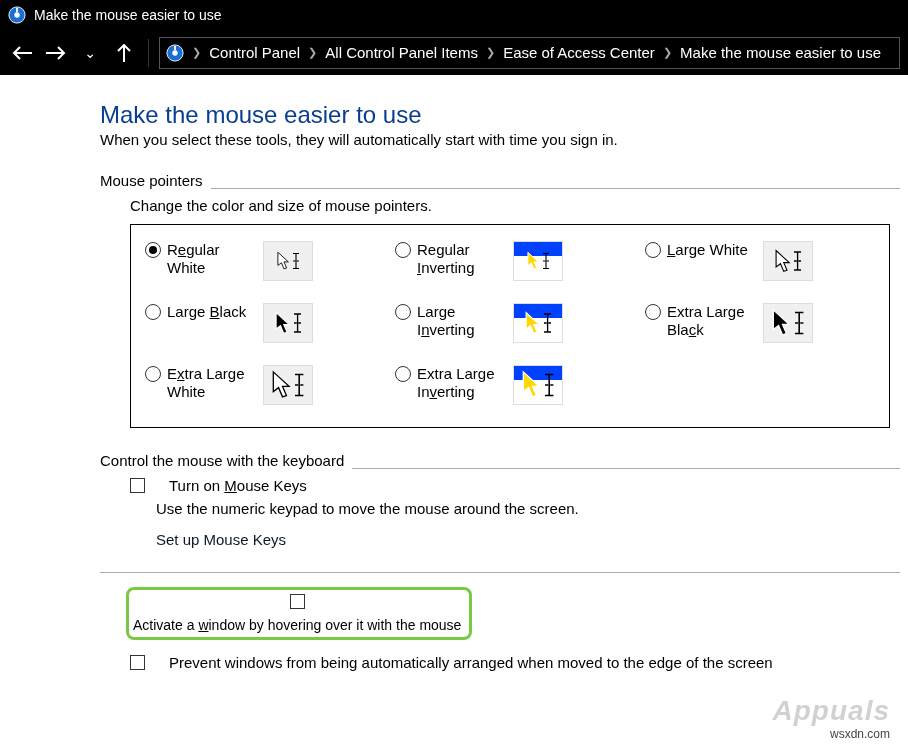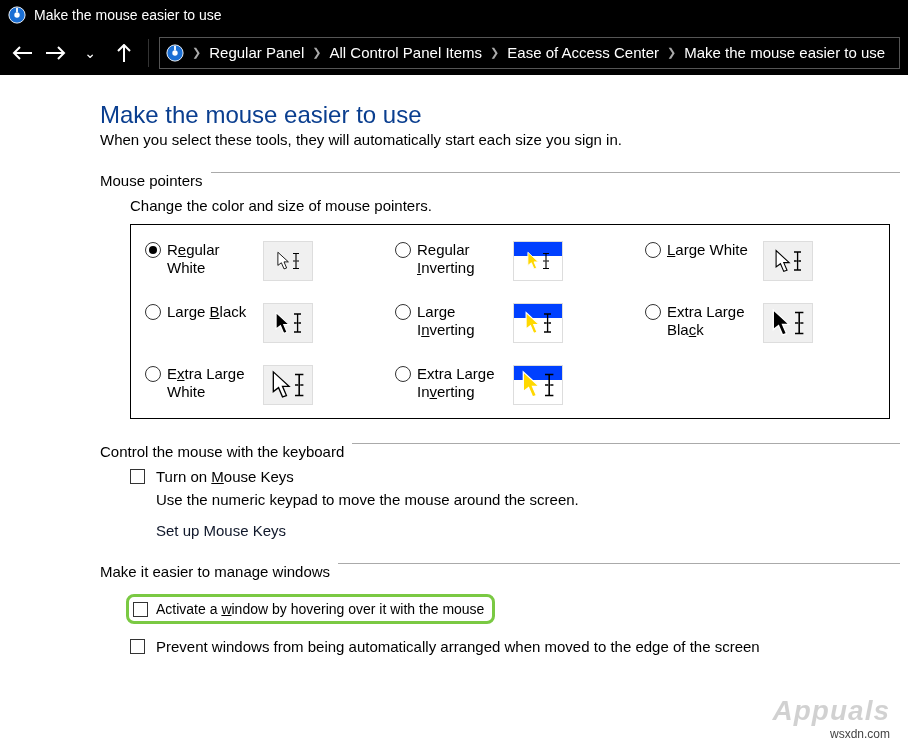--- a/index.html
+++ b/index.html
@@ -64,35 +64,35 @@
     font-weight: 400;
     font-size: 24px;
     margin: 8px 0 2px 0;
   }
   .subtitle {
     font-size: 15px;
     margin-bottom: 24px;
   }
   .section-header {
     display: flex;
-    align-items: flex-start;
+    align-items: flex-end;
     font-size: 15px;
     margin: 10px 0 8px 0;
     gap: 8px;
   }
   .section-header .line { flex:1; height:1px; background:#aaa; }
   .pointer-desc {
     margin-left: 30px;
     font-size: 15px;
     margin-bottom: 10px;
   }
   .pointer-grid {
     margin-left: 30px;
     border: 1px solid #000;
-    padding: 10px 10px 1px 14px;
+    padding: 10px 10px 10px 14px;
     display: grid;
     grid-template-columns: 250px 250px 230px;
     grid-template-rows: 58px 58px 58px;
     row-gap: 4px;
     width: 760px;
   }
   .pointer-cell {
     display: flex;
     align-items: flex-start;
     gap: 6px;
@@ -129,39 +129,40 @@
     position:relative;
   }
   .pointer-preview.inverting { background: #fff; }
   .pointer-preview .invstripe {
     position:absolute;top:0;left:0;right:0;height:14px;
     background:#0040ff;
   }
   .checkbox-row {
     display:flex;
     align-items:center;
-    gap:11px;
+    gap:24px;
     margin: 8px 0 6px 30px;
     font-size: 15px;
   }
   .indent2 { margin-left: 56px; font-size:15px; margin-bottom: 14px;}
   .link { color:#0f172a; margin-left:56px; font-size:15px; display:inline-block; margin-bottom:14px;}
   .checkbox {
     width:15px;height:15px;border:1px solid #333;background:#fff;flex-shrink:0;
   }
   .ul { text-decoration: underline; }
   .highlight-box {
     border: 3px solid #7ac943;
     border-radius: 8px;
     padding: 4px 8px 4px 4px;
     display:inline-flex;
     align-items:center;
     gap:8px;
     margin-left:26px;
     margin-top:6px;
+    flex-direction:column;
   }
   .watermark {
     position:absolute; right:18px; bottom:28px;
     font-style: italic; font-weight:bold; color:rgba(0,0,0,0.18);
     font-size:28px; letter-spacing:1px;
   }
   .wsxdn {
     position:absolute; right:18px; bottom:14px;
     font-size:12px; color:#444;
   }
@@ -196,33 +197,33 @@
       </svg>
     </div>
   <div class="nav-sep"></div>
   <div class="addr">
     <svg class="cp-icon" viewBox="0 0 20 20">
         <circle cx="10" cy="10" r="9" fill="#1b6fd4" stroke="#fff" stroke-width="1"></circle>
         <circle cx="10" cy="10" r="3" fill="#fff"></circle>
         <rect x="9" y="2" width="2" height="5" fill="#fff"></rect>
       </svg>
     <span class="chev">❯</span>
-    <span class="crumb">Regular Panel</span>
+    <span class="crumb">Control Panel</span>
     <span class="chev">❯</span>
     <span class="crumb">All Control Panel Items</span>
     <span class="chev">❯</span>
     <span class="crumb">Ease of Access Center</span>
     <span class="chev">❯</span>
     <span class="crumb">Make the mouse easier to use</span>
   </div>
 </div>
 
 <div class="content">
   <h1 class="page-title">Make the mouse easier to use</h1>
-  <div class="subtitle">When you select these tools, they will automatically start each size you sign in.</div>
+  <div class="subtitle">When you select these tools, they will automatically start with time you sign in.</div>
 
   <div class="section-header">
     <span>Mouse pointers</span>
       <div class="line"></div>
   </div>
   <div class="pointer-desc">Change the color and size of mouse pointers.</div>
 
   <div class="pointer-grid" id="pointer-grid">
       <div class="pointer-cell">
     <div class="radio selected"></div>
@@ -335,21 +336,20 @@
       <div class="line"></div>
   </div>
   <div class="checkbox-row">
     <div class="checkbox"></div>
     <span><span>Turn on </span><span class="ul">M</span><span>ouse Keys</span></span>
   </div>
   <div class="indent2">Use the numeric keypad to move the mouse around the screen.</div>
   <a class="link">Set up Mouse Keys</a>
 
   <div class="section-header" style="margin-top:10px">
-    <span>Make it easier to manage windows</span>
       <div class="line"></div>
   </div>
   <div class="highlight-box">
     <div class="checkbox"></div>
     <span><span>Activate a </span><span class="ul">w</span><span>indow by hovering over it with the mouse</span></span>
   </div>
   <div class="checkbox-row" style="margin-top:14px">
     <div class="checkbox"></div>
     <span>Prevent windows from being automatically arranged when moved to the edge of the screen</span>
   </div>

